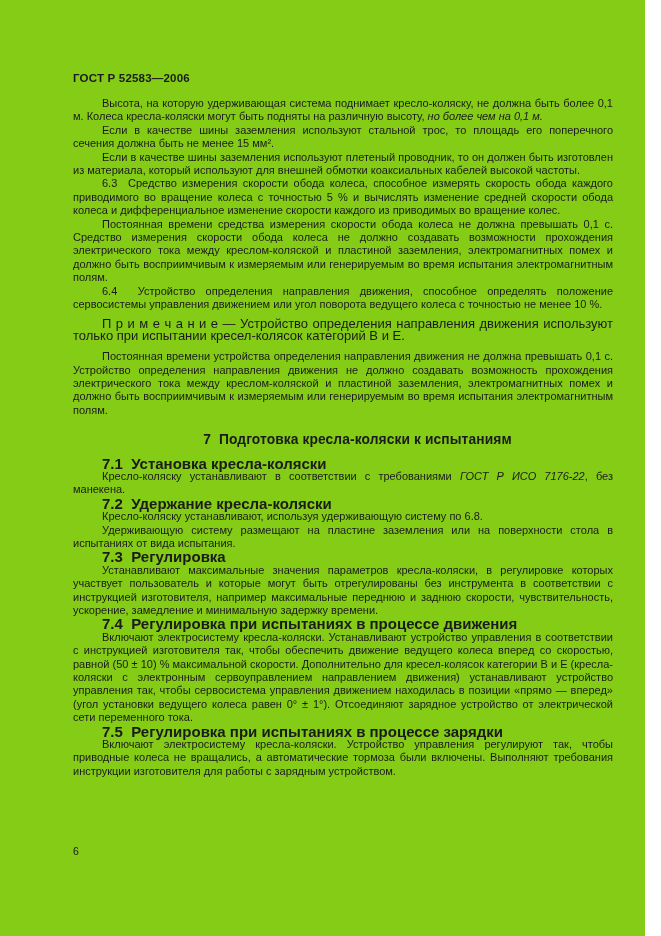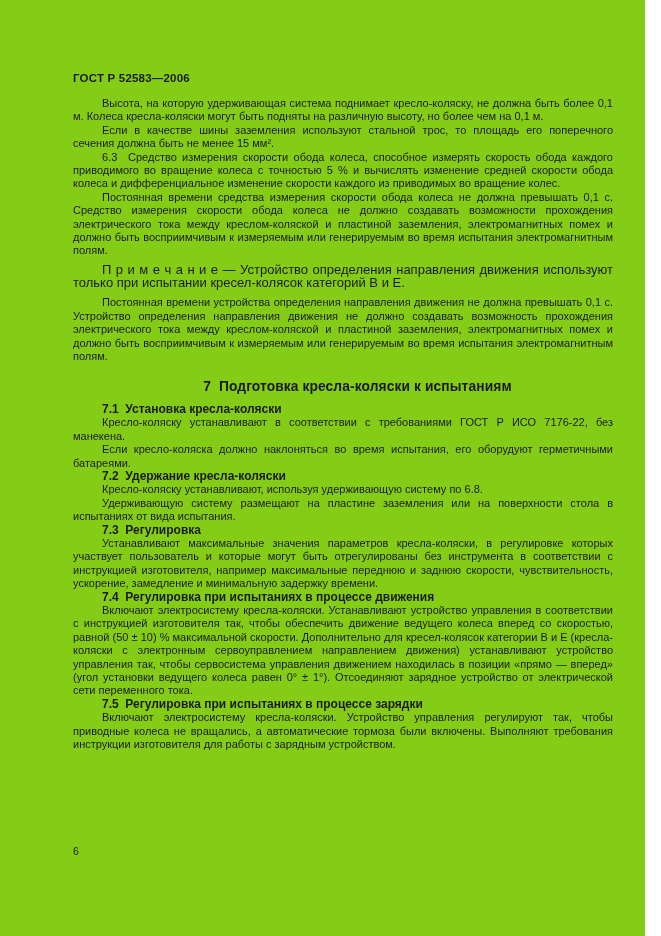--- a/index.html
+++ b/index.html
@@ -39,50 +39,51 @@
   .blk-h1 {
     margin: 16px 0 10px;
     font-size: 13.8px;
     font-weight: 700;
     text-indent: 29px;
     text-align: center;
     letter-spacing: 0.1px;
   }
   .blk-h2 {
     margin: 0;
-    font-size: 12px;
+    font-size: 15px;
     font-weight: 700;
     text-indent: 29px;
     text-align: left;
   }
-  .it { }
+  .it { font-style: italic; }
   .page-number {
     position: absolute;
     left: 73px;
     top: 845px;
     font-size: 10.5px;
   }
 </style>
 </head>
 <body>
 
 <div class="page">
   <div class="doc-header">ГОСТ Р 52583—2006</div>
 
   <div class="content">
       <p class="blk-p"><span>Высота, на которую удерживающая система поднимает кресло-коляску, не должна быть более 0,1 м. Колеса кресла-коляски могут быть подняты на различную высоту, </span><span class="it">но более чем на 0,1 м.</span></p>
       <p class="blk-p"><span>Если в качестве шины заземления используют стальной трос, то площадь его поперечного сечения должна быть не менее 15 мм².</span></p>
+      <p class="blk-p"><span>Если в качестве шины заземления используют плетеный проводник, то он должен быть изготовлен из материала, который используют для внешней обмотки коаксиальных кабелей высокой частоты.</span></p>
       <p class="blk-p"><span>6.3&nbsp; Средство измерения скорости обода колеса, способное измерять скорость обода каждого приводимого во вращение колеса с точностью 5 % и вычислять изменение средней скорости обода колеса и дифференциальное изменение скорости каждого из приводимых во вращение колес.</span></p>
       <p class="blk-p"><span>Постоянная времени средства измерения скорости обода колеса не должна превышать 0,1 с. Средство измерения скорости обода колеса не должно создавать возможности прохождения электрического тока между креслом-коляской и пластиной заземления, электромагнитных помех и должно быть восприимчивым к измеряемым или генерируемым во время испытания электромагнитным полям.</span></p>
+      <p class="blk-p"><span>6.4&nbsp; Устройство определения направления движения, способное определять положение сервосистемы управления движением или угол поворота ведущего колеса с точностью не менее 10 %.</span></p>
       <p class="blk-note"><span>П р и м е ч а н и е — Устройство определения направления движения используют только при испытании кресел-колясок категорий В и Е.</span></p>
       <p class="blk-p"><span>Постоянная времени устройства определения направления движения не должна превышать 0,1 с. Устройство определения направления движения не должно создавать возможность прохождения электрического тока между креслом-коляской и пластиной заземления, электромагнитных помех и должно быть восприимчивым к измеряемым или генерируемым во время испытания электромагнитным полям.</span></p>
       <h2 class="blk-h1"><span>7&nbsp; Подготовка кресла-коляски к испытаниям</span></h2>
       <h3 class="blk-h2"><span>7.1&nbsp; Установка кресла-коляски</span></h3>
       <p class="blk-p"><span>Кресло-коляску устанавливают в соответствии с требованиями </span><span class="it">ГОСТ Р ИСО 7176-22</span><span>, без манекена.</span></p>
-      <p class="blk-p"><span>Если кресло-коляска должно наклоняться во время испытания, его оборудуют герметичными батареями.</span></p>
       <h3 class="blk-h2"><span>7.2&nbsp; Удержание кресла-коляски</span></h3>
       <p class="blk-p"><span>Кресло-коляску устанавливают, используя удерживающую систему по 6.8.</span></p>
       <p class="blk-p"><span>Удерживающую систему размещают на пластине заземления или на поверхности стола в испытаниях от вида испытания.</span></p>
       <h3 class="blk-h2"><span>7.3&nbsp; Регулировка</span></h3>
       <p class="blk-p"><span>Устанавливают максимальные значения параметров кресла-коляски, в регулировке которых участвует пользователь и которые могут быть отрегулированы без инструмента в соответствии с инструкцией изготовителя, например максимальные переднюю и заднюю скорости, чувствительность, ускорение, замедление и минимальную задержку времени.</span></p>
       <h3 class="blk-h2"><span>7.4&nbsp; Регулировка при испытаниях в процессе движения</span></h3>
       <p class="blk-p"><span>Включают электросистему кресла-коляски. Устанавливают устройство управления в соответствии с инструкцией изготовителя так, чтобы обеспечить движение ведущего колеса вперед со скоростью, равной (50 ± 10) % максимальной скорости. Дополнительно для кресел-колясок категории В и Е (кресла-коляски с электронным сервоуправлением направлением движения) устанавливают устройство управления так, чтобы сервосистема управления движением находилась в позиции «прямо — вперед» (угол установки ведущего колеса равен 0° ± 1°). Отсоединяют зарядное устройство от электрической сети переменного тока.</span></p>
       <h3 class="blk-h2"><span>7.5&nbsp; Регулировка при испытаниях в процессе зарядки</span></h3>
       <p class="blk-p"><span>Включают электросистему кресла-коляски. Устройство управления регулируют так, чтобы приводные колеса не вращались, а автоматические тормоза были включены. Выполняют требования инструкции изготовителя для работы с зарядным устройством.</span></p>
     </div>

